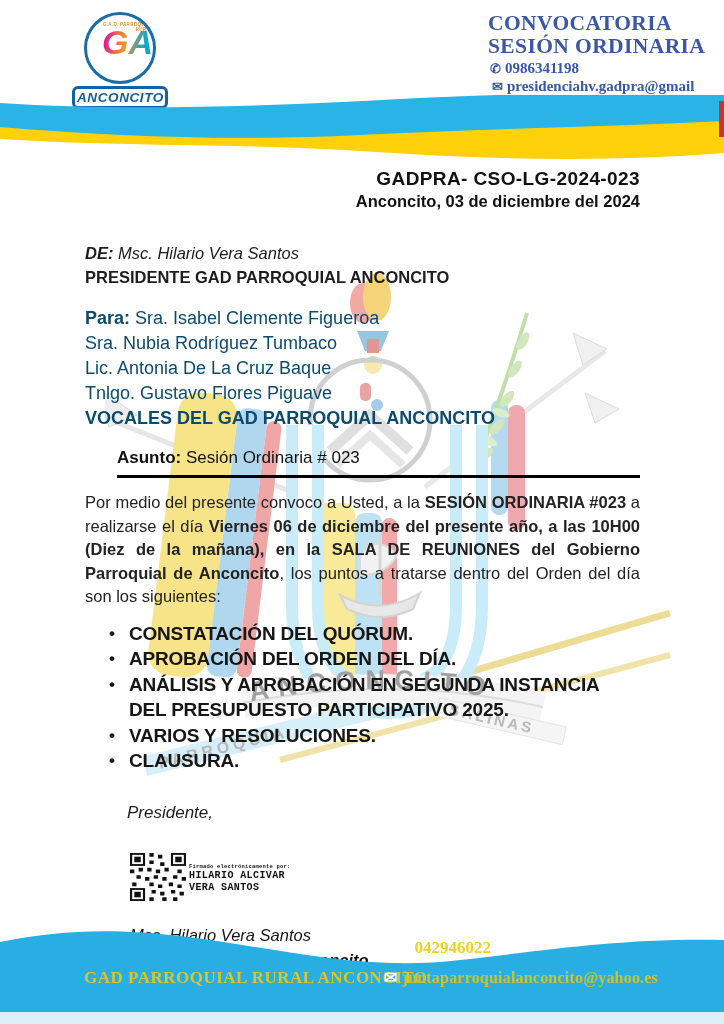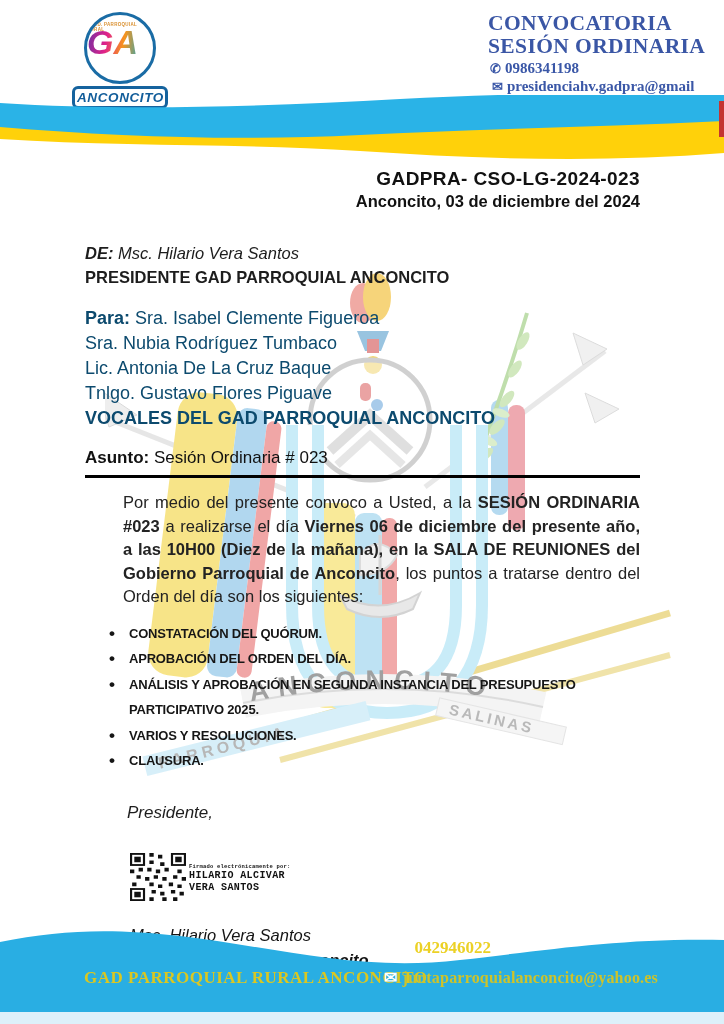--- a/index.html
+++ b/index.html
@@ -1,20 +1,20 @@
 <!DOCTYPE html>
 <html><head>
 <meta charset="utf-8">
 <style>
   html,body{margin:0;padding:0;background:#ffffff;}
   .page{position:relative;width:724px;height:1024px;background:#fff;overflow:hidden;
         font-family:"Liberation Sans",sans-serif;color:#222;}
   
   .hdr{position:absolute;top:0;left:0;width:724px;height:165px;z-index:3;}
-  .logo{position:absolute;left:72px;top:12px;width:96px;text-align:left;}
+  .logo{position:absolute;left:72px;top:12px;width:96px;text-align:right;}
   .logo-circle{width:66px;height:66px;margin:0 auto;border:3px solid #1a6ca5;border-radius:50%;
                background:#fff;position:relative;overflow:hidden;}
   .logo-arc{position:absolute;top:7px;left:0;width:100%;font-size:4.5px;color:#d98f2e;font-weight:bold;letter-spacing:.3px;}
   .logo-ga{position:absolute;top:10px;left:0;width:100%;font-size:34px;font-weight:bold;font-style:italic;
            background:linear-gradient(100deg,#7c2ea0 5%,#e0218a 30%,#f7941d 55%,#10a8c9 85%);
            -webkit-background-clip:text;background-clip:text;color:transparent;line-height:1;}
   .logo-box{margin-top:2px;border:3px solid #15639e;border-radius:6px;background:#fff;
             color:#125d9a;font-weight:bold;font-style:italic;font-size:13.5px;letter-spacing:.6px;padding:1px 2px;}
   .presidente{position:absolute;left:183px;top:56px;font-family:"Liberation Serif",serif;
               font-weight:bold;font-style:italic;font-size:29px;color:#2d4d9e;letter-spacing:1px;margin-top:48px;}
@@ -33,24 +33,24 @@
   .wm{position:absolute;left:105px;top:255px;width:570px;height:530px;z-index:1;opacity:.9;}
   
   .content{position:relative;z-index:2;padding:168px 84px 0 85px;}
   .refblock{text-align:right;color:#111;}
   .ref{font-size:19px;font-weight:bold;letter-spacing:.4px;}
   .date{font-size:16.5px;font-weight:bold;margin-top:2px;}
   .deblock{margin-top:30px;font-size:16.5px;line-height:24px;color:#1d1d1d;}
   .it{font-style:italic;}
   .b{font-weight:bold;}
   .parablock{margin-top:17px;font-size:18px;line-height:25px;color:#0c4a6e;}
-  .asunto{margin-top:17px;font-size:17px;color:#111;border-bottom:3px solid #000;padding-bottom:7px;}
-  .bodytext{margin-top:13px;font-size:16.5px;line-height:23.5px;text-align:justify;color:#232323;margin-left:38px;}
+  .asunto{margin-top:17px;font-size:17px;color:#111;border-bottom:3px solid #000;padding-bottom:7px;margin-left:32px;}
+  .bodytext{margin-top:13px;font-size:16.5px;line-height:23.5px;text-align:justify;color:#232323;}
   ul.agenda{margin:12px 0 0 0;padding:0 0 0 24px;list-style:none;}
-  ul.agenda li{position:relative;font-weight:bold;font-size:13px;line-height:25.5px;
+  ul.agenda li{position:relative;font-weight:bold;font-size:19px;line-height:25.5px;
                color:#161616;letter-spacing:-.2px;padding-left:20px;}
   ul.agenda li::before{content:"•";position:absolute;left:0;top:0;font-size:17px;}
   .closing{margin-top:29px;margin-left:42px;font-style:italic;font-size:17px;color:#1d1d1d;}
   .stamp{margin-top:30px;margin-left:45px;display:flex;align-items:flex-start;}
   .stamp-txt{margin-left:3px;margin-top:10px;font-family:"Liberation Mono",monospace;color:#111;}
   .stamp-l1{font-size:5.5px;font-weight:bold;letter-spacing:.2px;}
   .stamp-l23{font-size:10px;font-weight:bold;letter-spacing:.4px;line-height:12px;}
   .sig{margin-top:22px;margin-left:45px;font-size:16.5px;line-height:25px;color:#141414;}
   .sig .n{font-style:italic;}
   .sig .bi{font-style:italic;font-weight:bold;}

